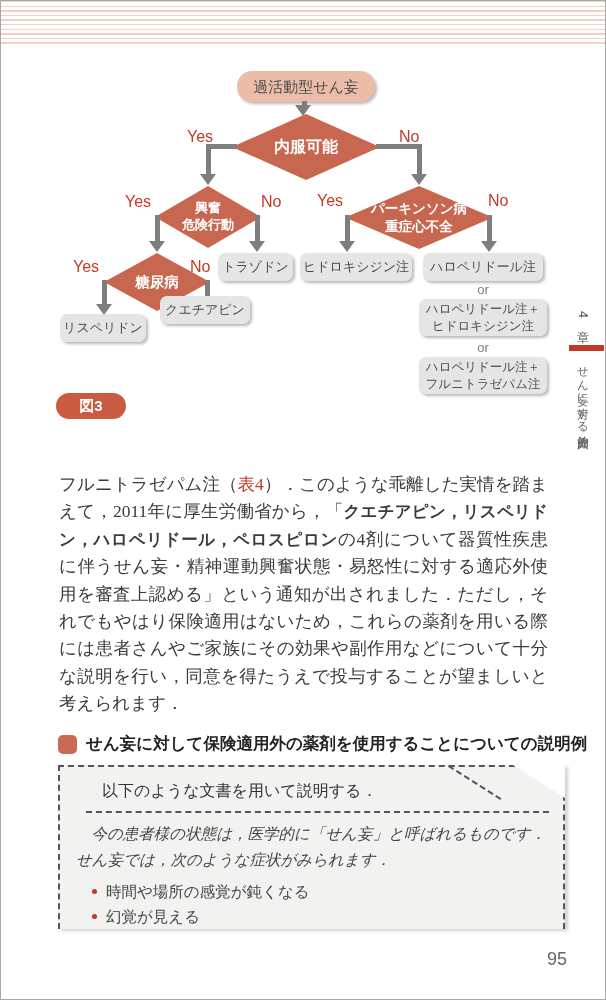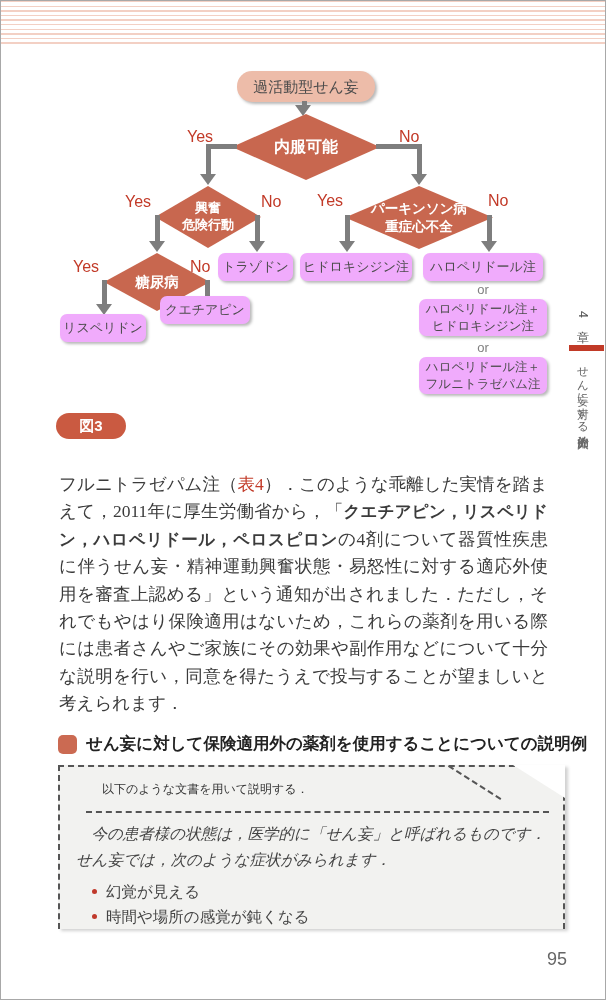--- a/index.html
+++ b/index.html
@@ -11,21 +11,21 @@
     padding-left:24px;
   }
   
   .stripes {
     position:absolute; left:0; top:0; width:100%; height:44px;
     background:repeating-linear-gradient(to bottom,#f3d0c4 0 1.5px,#ffffff 1.5px 4.6px);
   }
   
   .node {
     position:absolute; display:flex; align-items:center; justify-content:center;
-    background:#f0abfc; border-radius:7px; color:#4c4c4c; font-size:13px; font-weight:500;
+    background:#e5e5e5; border-radius:7px; color:#4c4c4c; font-size:13px; font-weight:500;
     box-shadow:2px 2px 3px rgba(0,0,0,.28); text-align:center; line-height:1.3;
   }
   .n-start { left:236px; top:70px; width:138px; height:31px; background:#edbca9; border-radius:15px; font-size:15px; color:#4c4c4c; }
   .diamond {
     position:absolute; display:flex; flex-direction:column; align-items:center; justify-content:center;
     background:#c8674f; color:#fff; font-weight:bold; text-align:center;
     clip-path:polygon(50% 0,100% 50%,50% 100%,0 50%);
     filter:drop-shadow(2px 2px 2px rgba(0,0,0,.28));
   }
   .d-q1 { left:231px; top:113px; width:148px; height:66px; font-size:16px; }
@@ -52,21 +52,21 @@
   .n-hydro { left:299px; top:252px; width:112px; height:28px; }
   .n-halo  { left:422px; top:252px; width:120px; height:28px; }
   .n-risp  { left:59px;  top:313px; width:86px;  height:28px; }
   .n-quet  { left:159px; top:295px; width:90px;  height:28px; }
   .n-combo1{ left:418px; top:298px; width:128px; height:37px; font-size:12.5px; }
   .n-combo2{ left:418px; top:356px; width:128px; height:37px; font-size:12.5px; }
   .orlbl { position:absolute; width:80px; text-align:center; color:#808080; font-size:13px; }
   .or1 { left:442px; top:281px; } .or2 { left:442px; top:339px; }
   
   .fig-badge {
-    position:absolute; left:55px; top:412px; width:70px; height:26px;
+    position:absolute; left:55px; top:392px; width:70px; height:26px;
     background:#ca5a41; border-radius:13px; color:#fff; font-weight:bold; font-size:15px;
     display:flex; align-items:center; justify-content:center;
   }
   .fig-text { position:absolute; left:132px; top:408px; font-size:16.5px; font-weight:bold; color:#333; letter-spacing:0.5px; }
   
   .body-par {
     position:absolute; left:58px; top:470px; width:489px;
     font-family:"Liberation Serif","DejaVu Serif",serif;
     font-size:17.5px; line-height:27.4px; color:#3b3b3b; text-align:justify;
   }
@@ -78,21 +78,21 @@
   .sec-title { font-size:16.5px; font-weight:bold; color:#222; }
   
   .ex-box {
     position:absolute; left:57px; top:764px; width:507px; height:164px;
     background:#f2f2f0;
     border-left:2px dashed #555; border-right:2px dashed #555; border-top:2px dashed #555;
     box-shadow:3px 2px 3px rgba(0,0,0,.18);
   }
   .fold-cover { position:absolute; right:-2px; top:-2px; width:0; height:0; border-bottom:33px solid transparent; border-right:52px solid #fff; }
   .fold-line { position:absolute; right:52px; top:-2px; width:62px; border-top:2px dashed #555; transform:rotate(32.4deg); transform-origin:left top; }
-  .ex-intro { position:absolute; left:42px; top:14px; font-size:12px; color:#333; }
+  .ex-intro { position:absolute; left:42px; top:14px; font-size:16px; color:#333; }
   .ex-sep { position:absolute; left:26px; right:14px; top:44px; border-top:2px dashed #555; }
   .ex-par {
     position:absolute; left:16px; top:54px; width:474px; text-indent:1em;
     font-family:"Liberation Serif","DejaVu Serif",serif; font-size:15.5px; line-height:26px; color:#444;font-style:italic;
   }
   .ex-list { position:absolute; left:32px; top:112px; list-style:none; }
   .ex-list li {
     position:relative; padding-left:14px; line-height:25px;
     font-family:"Liberation Serif","DejaVu Serif",serif; font-size:15.5px; color:#444;
   }
@@ -192,22 +192,22 @@
     <span class="sec-title">せん妄に対して保険適用外の薬剤を使用することについての説明例</span>
   </div>
 
   <div class="ex-box">
     <div class="fold-cover"></div>
     <div class="fold-line"></div>
     <div class="ex-intro">以下のような文書を用いて説明する．</div>
     <div class="ex-sep"></div>
     <p class="ex-par">今の患者様の状態は，医学的に「せん妄」と呼ばれるものです．せん妄では，次のような症状がみられます．</p>
     <ul class="ex-list">
+      <li>時間や場所の感覚が鈍くなる</li>
       <li>幻覚が見える</li>
-      <li>時間や場所の感覚が鈍くなる</li>
     </ul>
   </div>
 
   <div class="side-ch">4章</div>
   <div class="side-bar"></div>
   <div class="side-title">せん妄に対する治療的介入</div>
 
   <div class="pagenum">95</div>
 
 </div>

